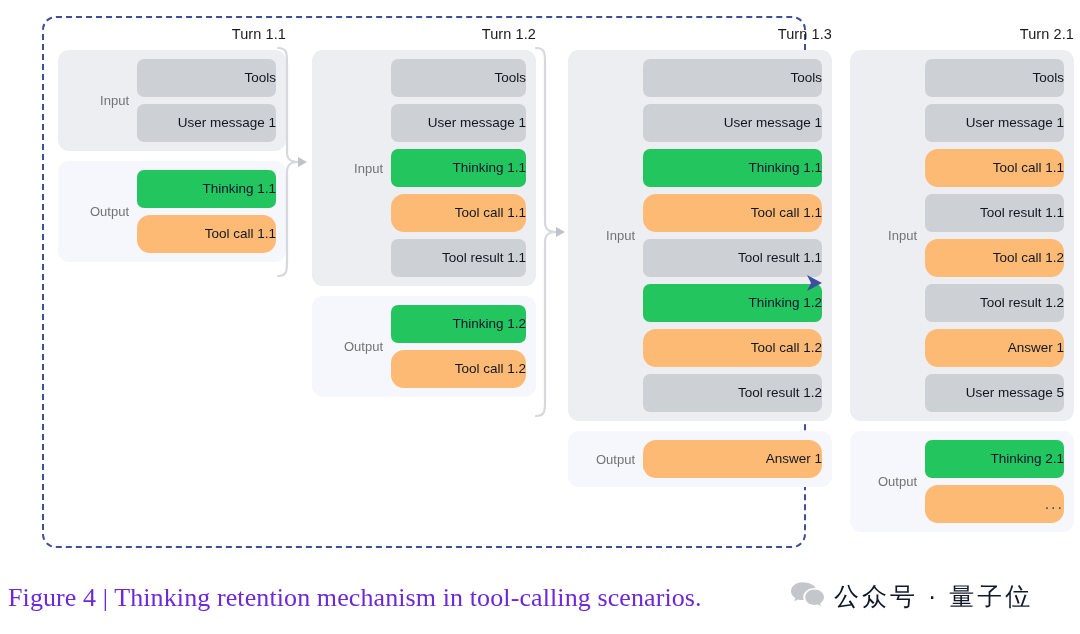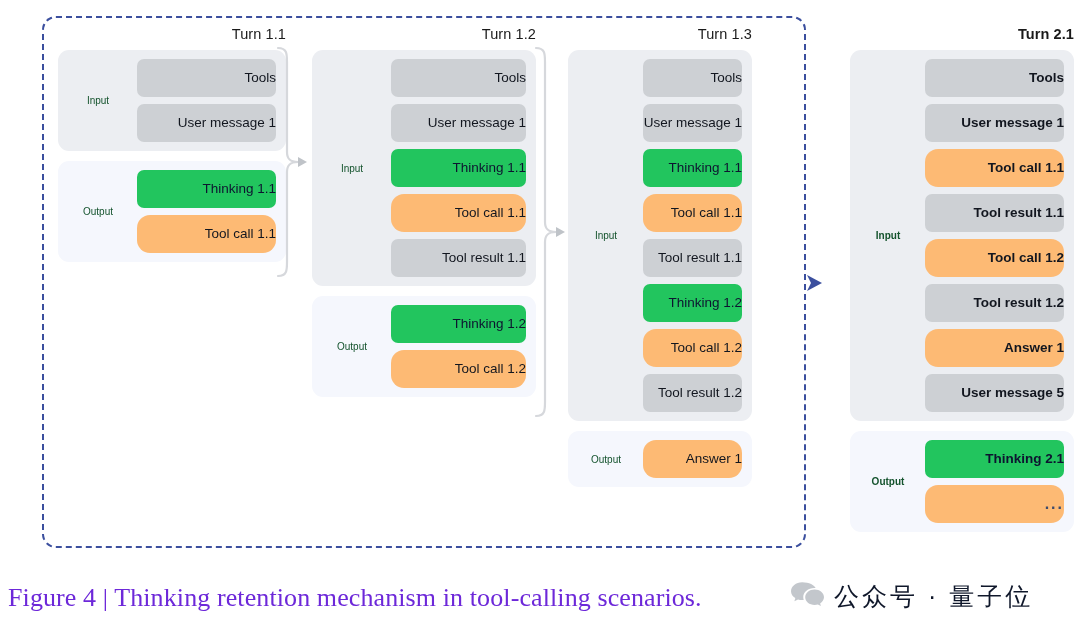--- a/index.html
+++ b/index.html
@@ -58,23 +58,23 @@
     box-sizing: border-box;
     display: flex;
     align-items: center;
     position: relative;
   }
   .group.input  { background: #eceef2; }
   .group.output { background: #f5f7fd; margin-top: 10px; }
 
   .group-label {
     flex: 0 0 auto;
-    font-size: 10px;
-    color: #14532d;
-    text-align: center;
+    font-size: 13px;
+    color: #737373;
+    text-align: right;
     padding-right: 8px;
     white-space: nowrap;
   }
   .chips {
     flex: 1 1 auto;
     display: flex;
     flex-direction: column;
     gap: 7px;
     min-width: 0;
   }
@@ -175,21 +175,21 @@
           </div>
         </div>
         <div class="group output">
           <div class="group-label" style="width: 62px;">Output</div>
           <div class="chips">
             <div class="chip thinking">Thinking 1.2</div>
             <div class="chip light">Tool call 1.2</div>
           </div>
         </div>
       </div>
-      <div class="column" style="left: 568px; width: 184px;">
+      <div class="column" style="left: 568px; width: 264px;">
         <div class="col-title">Turn 1.3</div>
         <div class="group input">
           <div class="group-label" style="width: 58px;">Input</div>
           <div class="chips">
             <div class="chip gray">Tools</div>
             <div class="chip gray">User message 1</div>
             <div class="chip thinking">Thinking 1.1</div>
             <div class="chip light">Tool call 1.1</div>
             <div class="chip gray">Tool result 1.1</div>
             <div class="chip thinking">Thinking 1.2</div>
@@ -197,21 +197,21 @@
             <div class="chip gray">Tool result 1.2</div>
           </div>
         </div>
         <div class="group output">
           <div class="group-label" style="width: 58px;">Output</div>
           <div class="chips">
             <div class="chip light">Answer 1</div>
           </div>
         </div>
       </div>
-      <div class="column" style="left: 850px; width: 224px; font-weight: bold;">
+      <div class="column" style="left: 850px; width: 224px;">
         <div class="col-title">Turn 2.1</div>
         <div class="group input">
           <div class="group-label" style="width: 58px;">Input</div>
           <div class="chips">
             <div class="chip gray">Tools</div>
             <div class="chip gray">User message 1</div>
             <div class="chip light">Tool call 1.1</div>
             <div class="chip gray">Tool result 1.1</div>
             <div class="chip light">Tool call 1.2</div>
             <div class="chip gray">Tool result 1.2</div>

